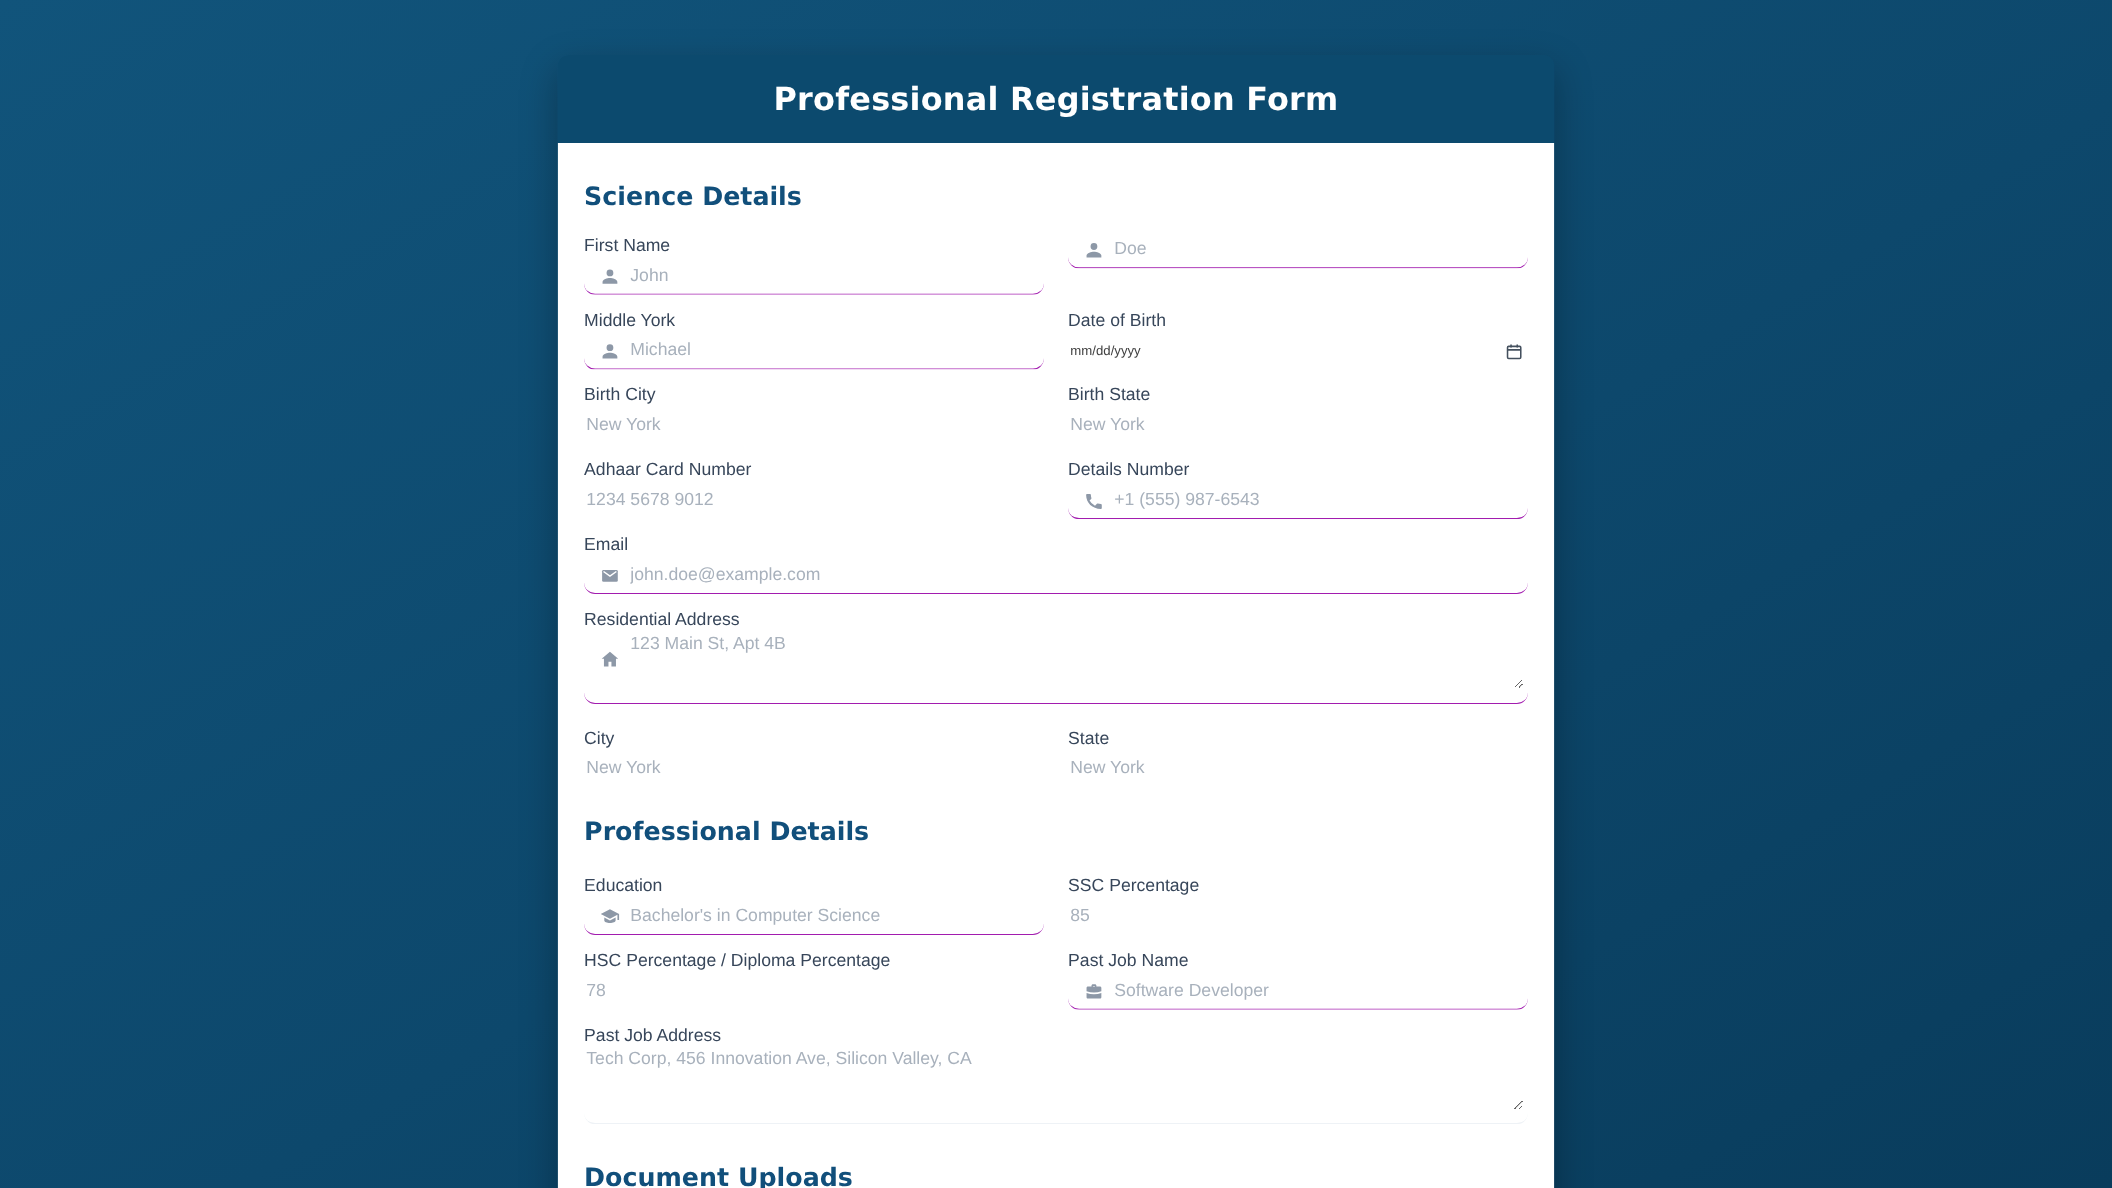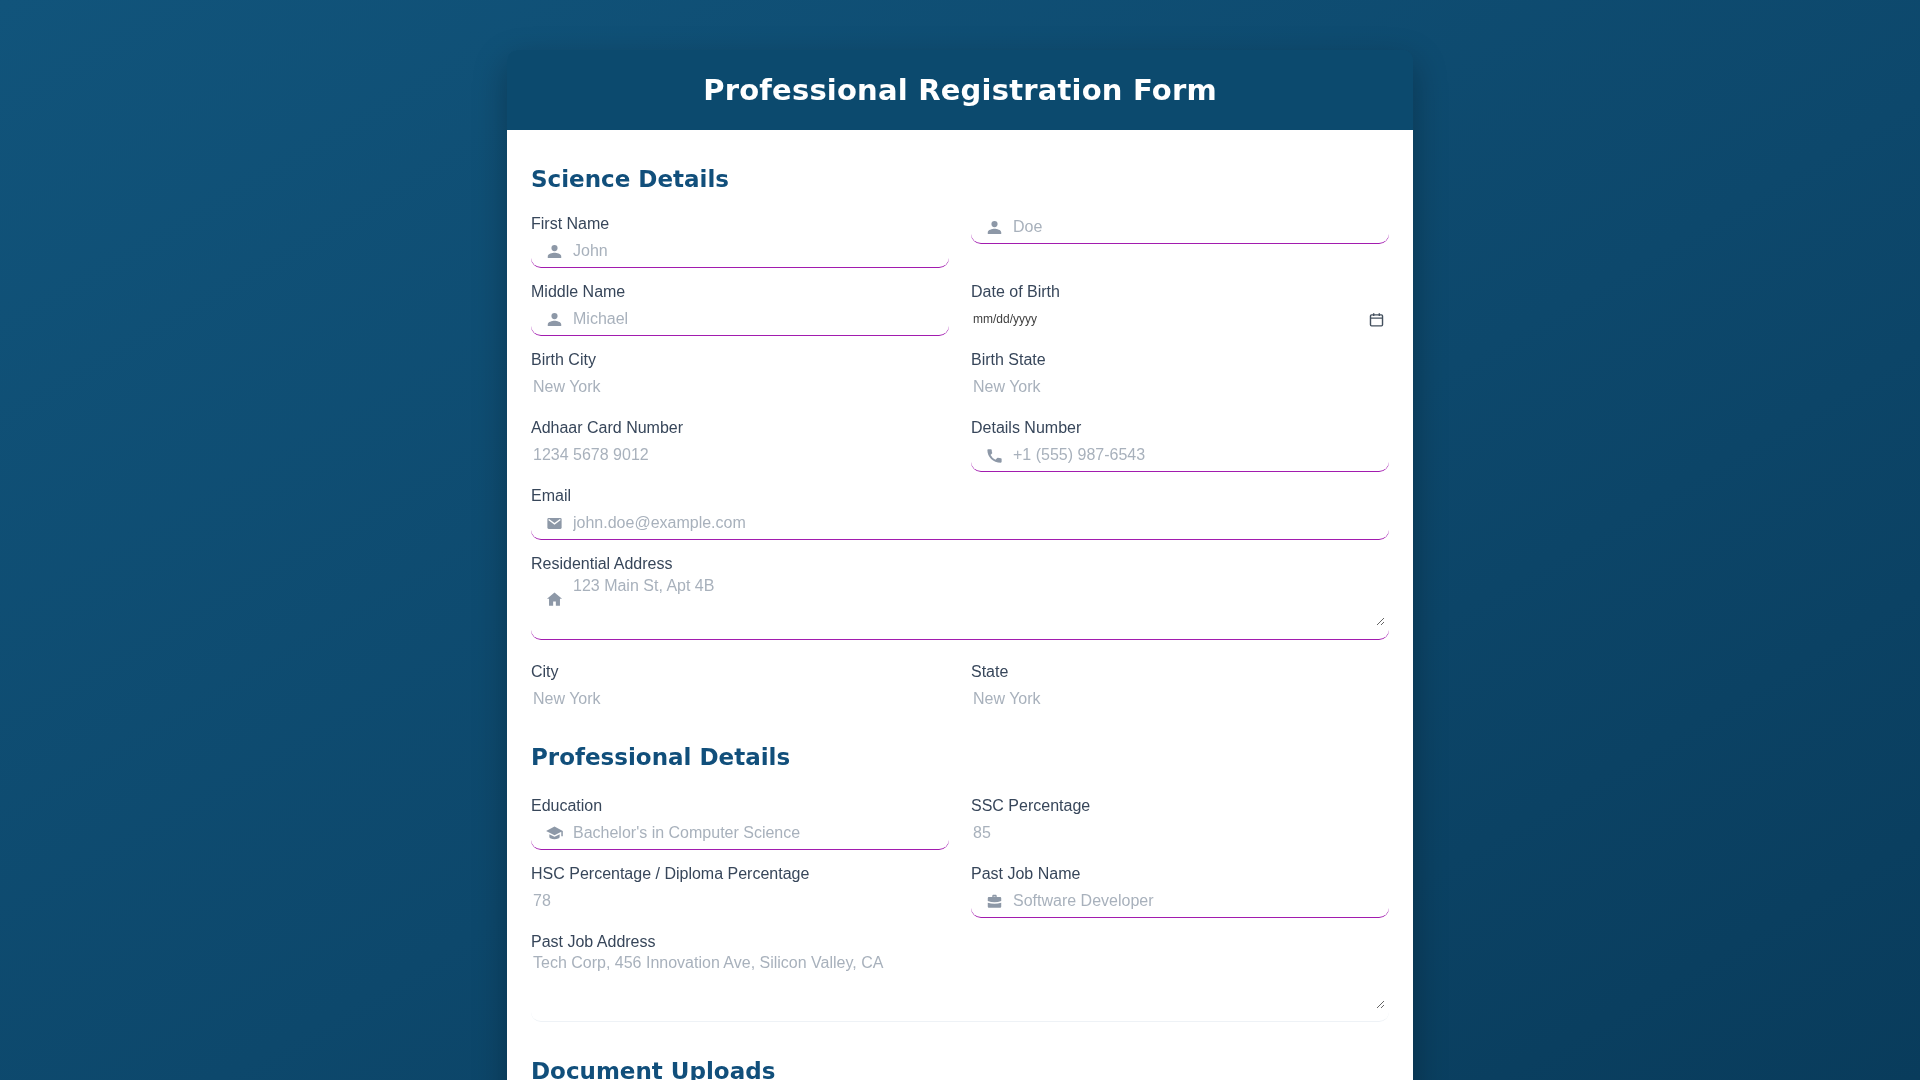--- a/index.html
+++ b/index.html
@@ -99,21 +99,21 @@
           <span class="icon">
             <svg viewBox="0 0 24 24">
                 <path d="M12 11.6a3.9 3.9 0 1 0 0-7.8 3.9 3.9 0 0 0 0 7.8zm0 2c-2.9 0-8.5 1.5-8.5 4.4v2.2h17v-2.2c0-2.9-5.6-4.4-8.5-4.4z"></path>
               </svg>
           </span>
           <input type="text" placeholder="Doe" style="">
         </div>
       </div>
 
       <div class="field">
-        <div class="field-label">Middle Name</div>
+        <div class="field-label">Middle York</div>
         <div class="control">
           <span class="icon">
             <svg viewBox="0 0 24 24">
                 <path d="M12 11.6a3.9 3.9 0 1 0 0-7.8 3.9 3.9 0 0 0 0 7.8zm0 2c-2.9 0-8.5 1.5-8.5 4.4v2.2h17v-2.2c0-2.9-5.6-4.4-8.5-4.4z"></path>
               </svg>
           </span>
           <input type="text" placeholder="Michael" style="">
         </div>
       </div>
 

